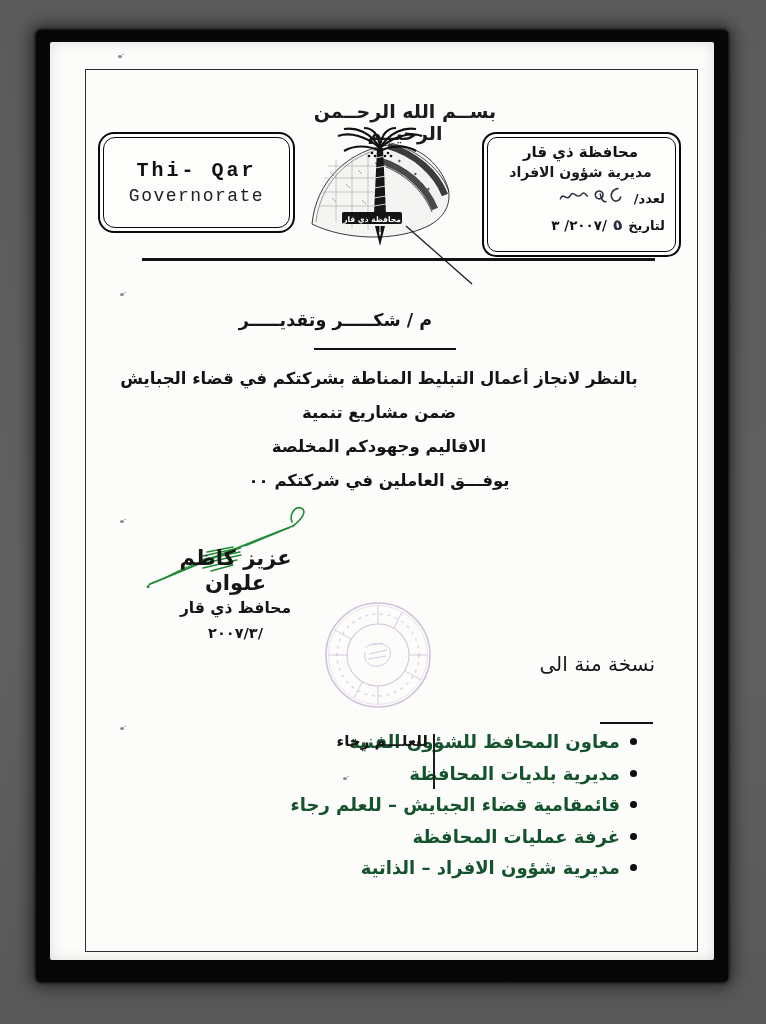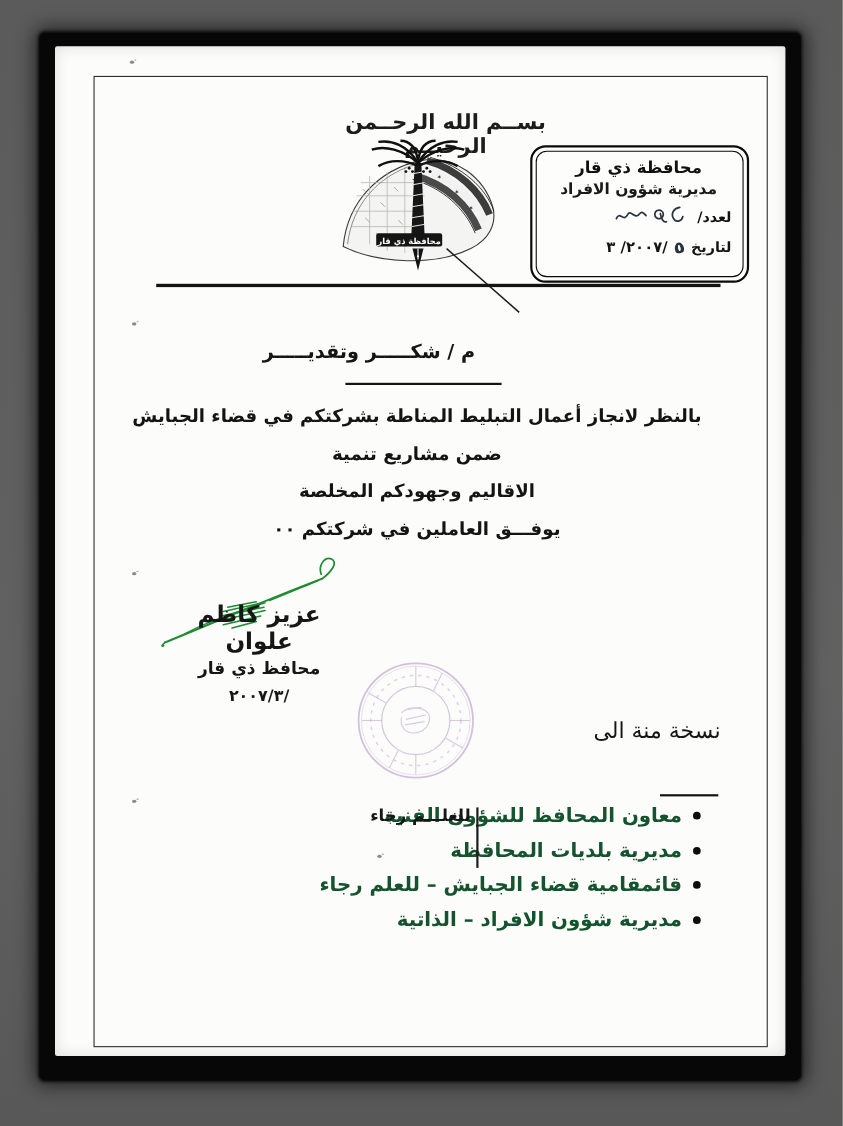--- a/index.html
+++ b/index.html
@@ -98,20 +98,26 @@
       <div class="inner-border"></div>
 
       <div class="speck" style="left:68px;top:13px"></div>
       <div class="speck" style="left:70px;top:251px"></div>
       <div class="speck" style="left:70px;top:478px"></div>
       <div class="speck" style="left:70px;top:685px"></div>
       <div class="speck" style="left:293px;top:735px"></div>
 
       <div class="bismillah" dir="rtl">بســم الله الرحــمن الرحيــم</div>
 
+      <div class="box-en">
+        <div class="box-en-inner">
+          <div class="en1">Thi- Qar</div>
+          <div class="en2">Governorate</div>
+        </div>
+      </div>
 
       <svg class="logo" viewBox="0 0 168 132">
         <path d="M16,98 C20,56 50,28 86,20 C118,14 144,36 152,62 C156,78 148,92 132,100 C100,116 48,114 16,98 Z" fill="#f4f4f2" stroke="#3a3a3a" stroke-width="1"></path>
         <g stroke="#b3b3b3" stroke-width="0.7">
           <path d="M32,40 L80,40 M28,52 L90,52 M24,66 L88,66 M24,80 L86,80"></path>
           <path d="M40,34 L40,96 M56,30 L56,102 M72,26 L72,104"></path>
           <path d="M34,46 l4,4 M50,58 l4,4 M36,72 l4,4 M62,44 l4,4 M46,86 l4,4 M66,74 l4,4" stroke="#8f8f8f"></path>
         </g>
         <path d="M20,96 C24,60 48,34 80,24" fill="none" stroke="#7d7d7d" stroke-width="0.8"></path>
         <g fill="none">
@@ -240,20 +246,21 @@
         </g>
       </svg>
 
       <div class="copies-heading" dir="rtl">نسخة منة الى</div>
       <div class="copies-line"></div>
 
       <ul class="copies-list">
         <li>معاون المحافظ للشؤون الفنية</li>
         <li>مديرية بلديات المحافظة</li>
         <li>قائمقامية قضاء الجبايش –  للعلم رجاء</li>
+        <li>غرفة عمليات المحافظة</li>
         <li>مديرية شؤون الافراد – الذاتية</li>
       </ul>
       <div class="side-bar"></div>
       <div class="side-note" dir="rtl">للعلـــم رجاء</div>
 
     </div>
   </div>
 </div>
 
 </body></html>

